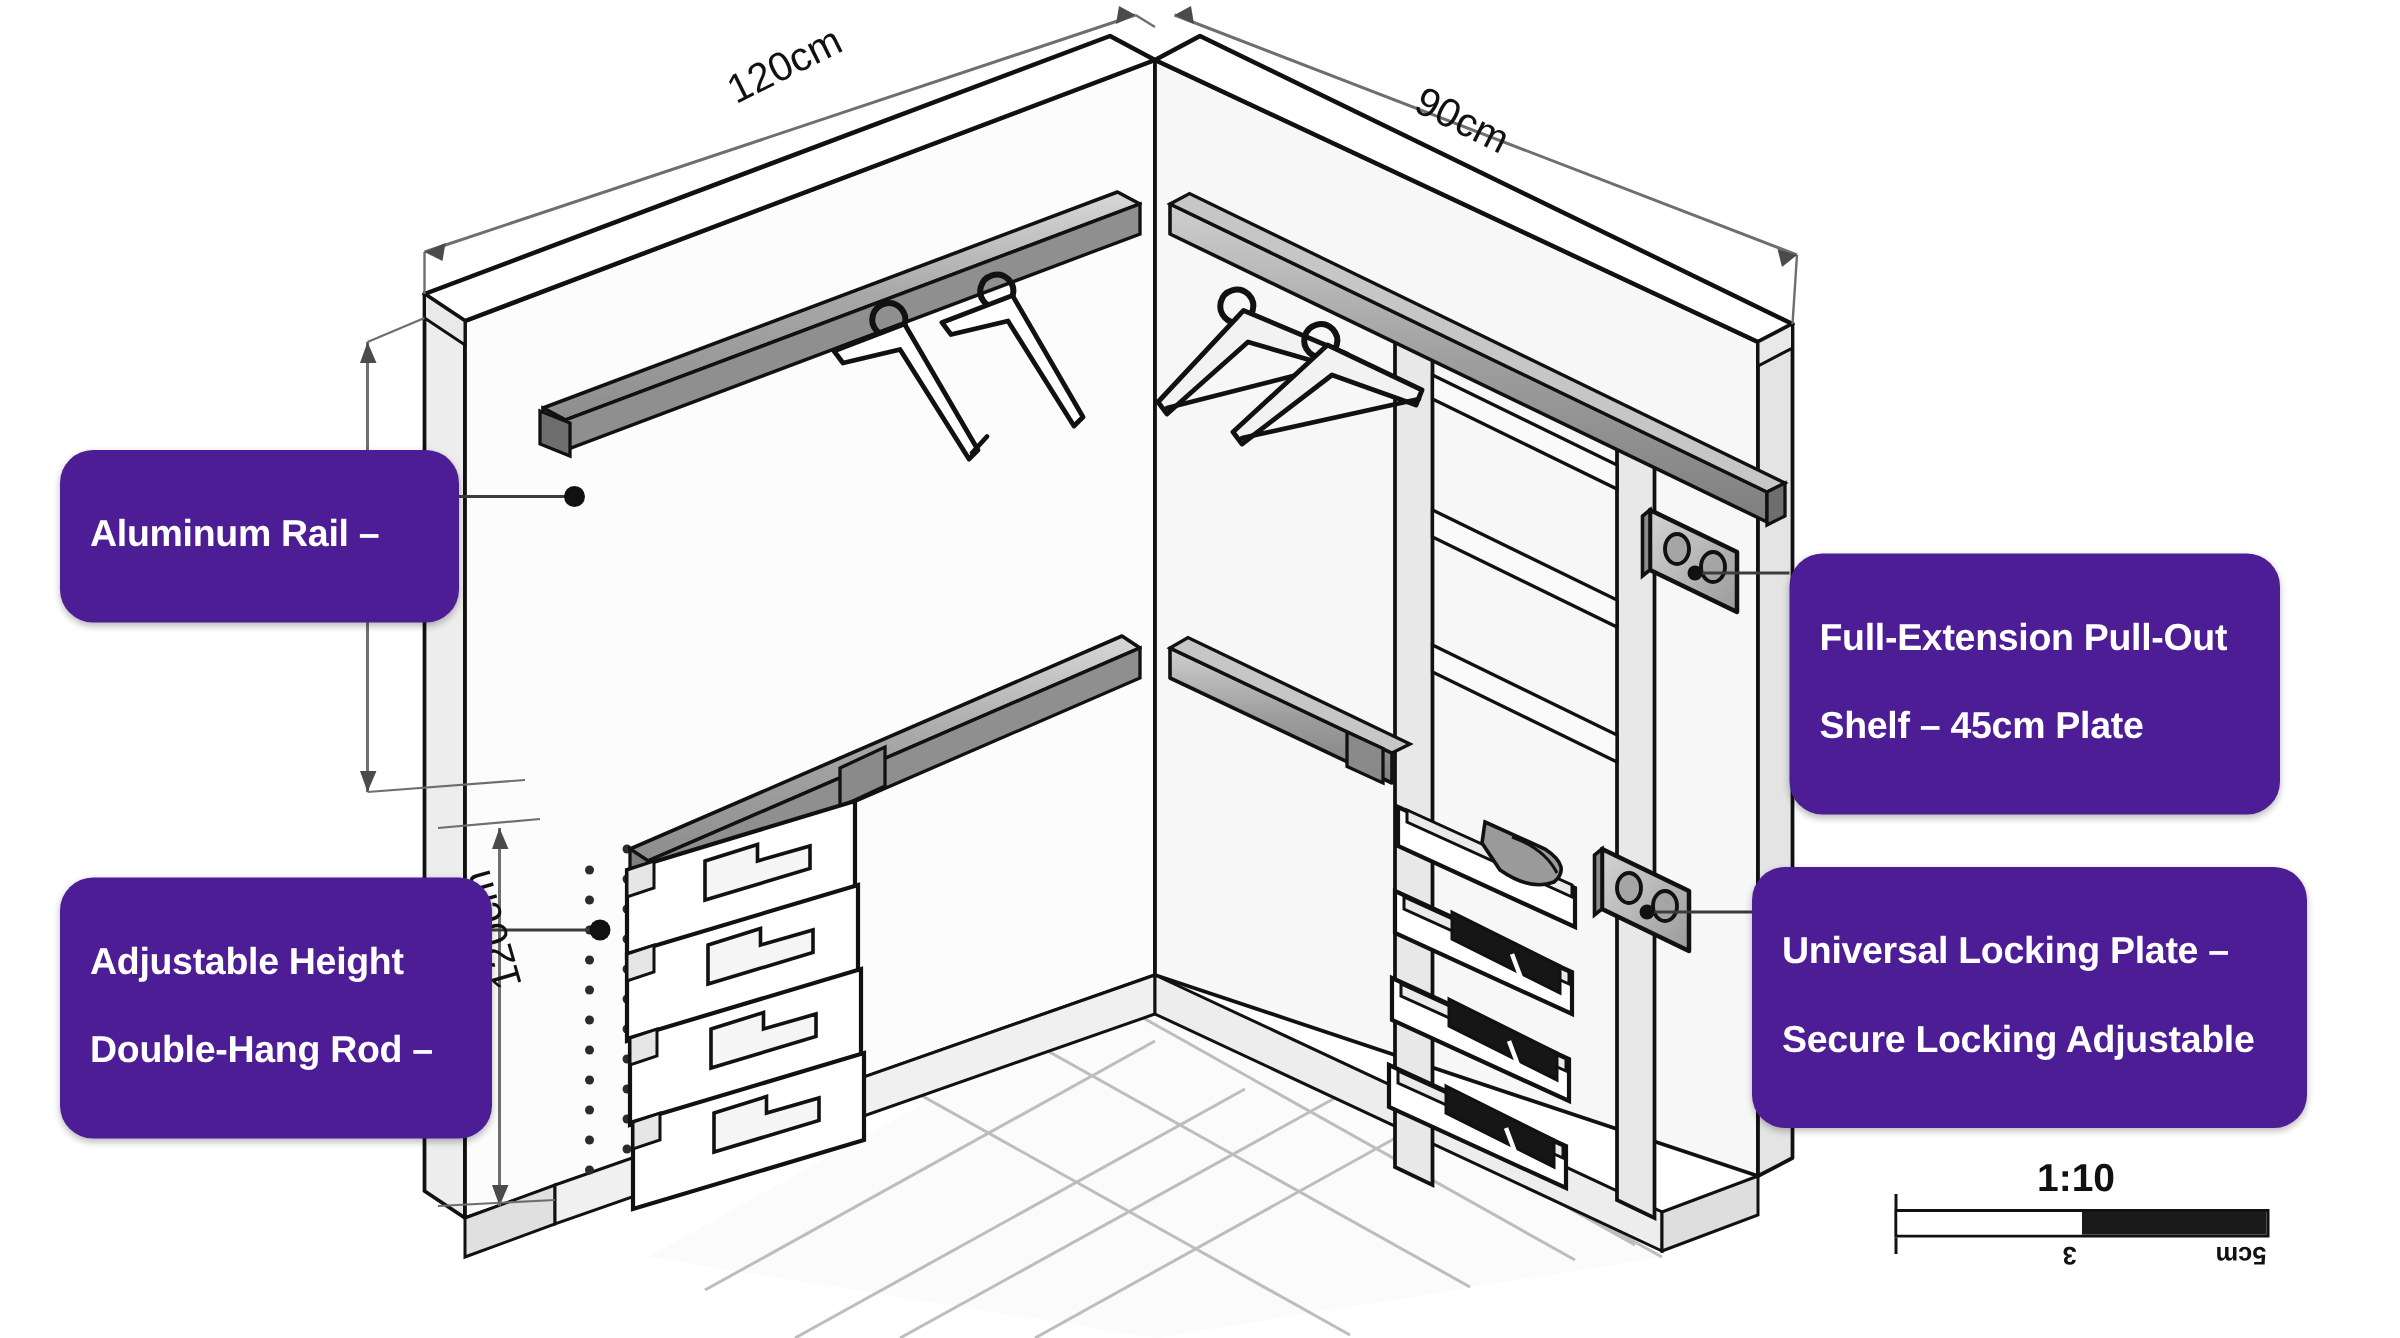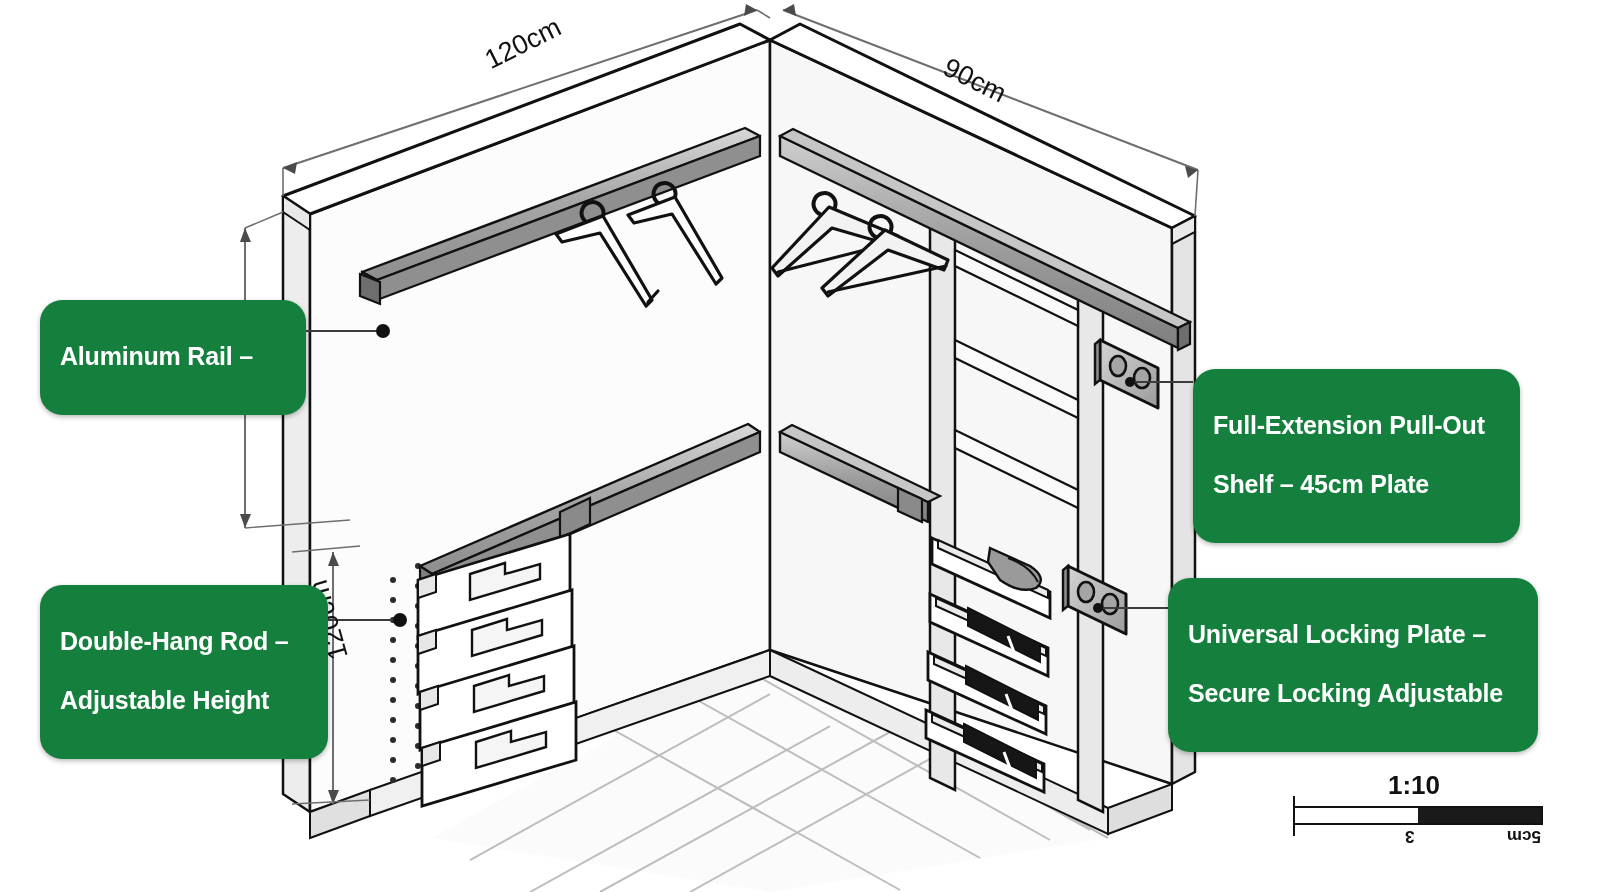--- a/index.html
+++ b/index.html
@@ -7,21 +7,21 @@
   body{
     width:1600px;height:892px;overflow:hidden;position:relative;
     font-family:"Liberation Sans","DejaVu Sans",sans-serif;
   }
   #stage{position:absolute;inset:0;width:1600px;height:892px;}
   svg#scene{position:absolute;left:0;top:0;width:1600px;height:892px;display:block;}
 
   
   .callout{
     position:absolute;
-    background:#15803d;
+    background:#4c1d95;
     color:#ffffff;
     border-radius:22px;
     padding:12px 20px 14px 20px;
     font-size:25px;
     font-weight:bold;
     line-height:1.18;
     letter-spacing:-0.2px;
     box-shadow:0 2px 5px rgba(0,0,0,0.28);
     white-space:pre-line;
     z-index:40;
@@ -44,21 +44,21 @@
     font-family:"Liberation Sans","DejaVu Sans",sans-serif;
   }
   #dim-width  {left:480px; top:48px;  transform:rotate(-26.5deg); transform-origin:left top;}
   #dim-depth  {left:952px; top:52px;  transform:rotate(26.5deg);  transform-origin:left top;}
   
   #dim-upper  {left:283px; top:400px; transform:rotate(254deg);  transform-origin:left top;}
   #dim-lower  {left:325px; top:663px; transform:rotate(254deg);  transform-origin:left top;}
 
   
   #scalebar{
-    position:absolute;left:1285px;top:770px;width:258px;height:78px;z-index:35;
+    position:absolute;left:1255px;top:770px;width:258px;height:78px;z-index:35;
   }
   #scalebar .sb-ratio{
     position:absolute;left:0;top:0;width:258px;text-align:center;
     font-size:26px;font-weight:bold;color:#111;
   }
   #scalebar .sb-track{
     position:absolute;left:8px;top:36px;width:250px;height:19px;
     border:2px solid #111;box-sizing:border-box;display:flex;background:#fff;
   }
   #scalebar .sb-seg{height:100%;}
@@ -366,22 +366,22 @@
       <circle cx="1098" cy="608" r="5" fill="#111" stroke="none"></circle>
     </g>
 
   </svg>
 
   <div class="callout" id="callout-rail">
     <span class="ln">Aluminum Rail –</span>
   </div>
 
   <div class="callout" id="callout-doublehang">
+    <span class="ln">Adjustable Height</span>
     <span class="ln">Double-Hang Rod –</span>
-    <span class="ln">Adjustable Height</span>
   </div>
 
   <div class="callout" id="callout-pullout">
     <span class="ln">Full-Extension Pull-Out</span>
     <span class="ln">Shelf – 45cm Plate</span>
   </div>
 
   <div class="callout" id="callout-adapter">
     <span class="ln">Universal Locking Plate –</span>
     <span class="ln">Secure Locking Adjustable</span>

